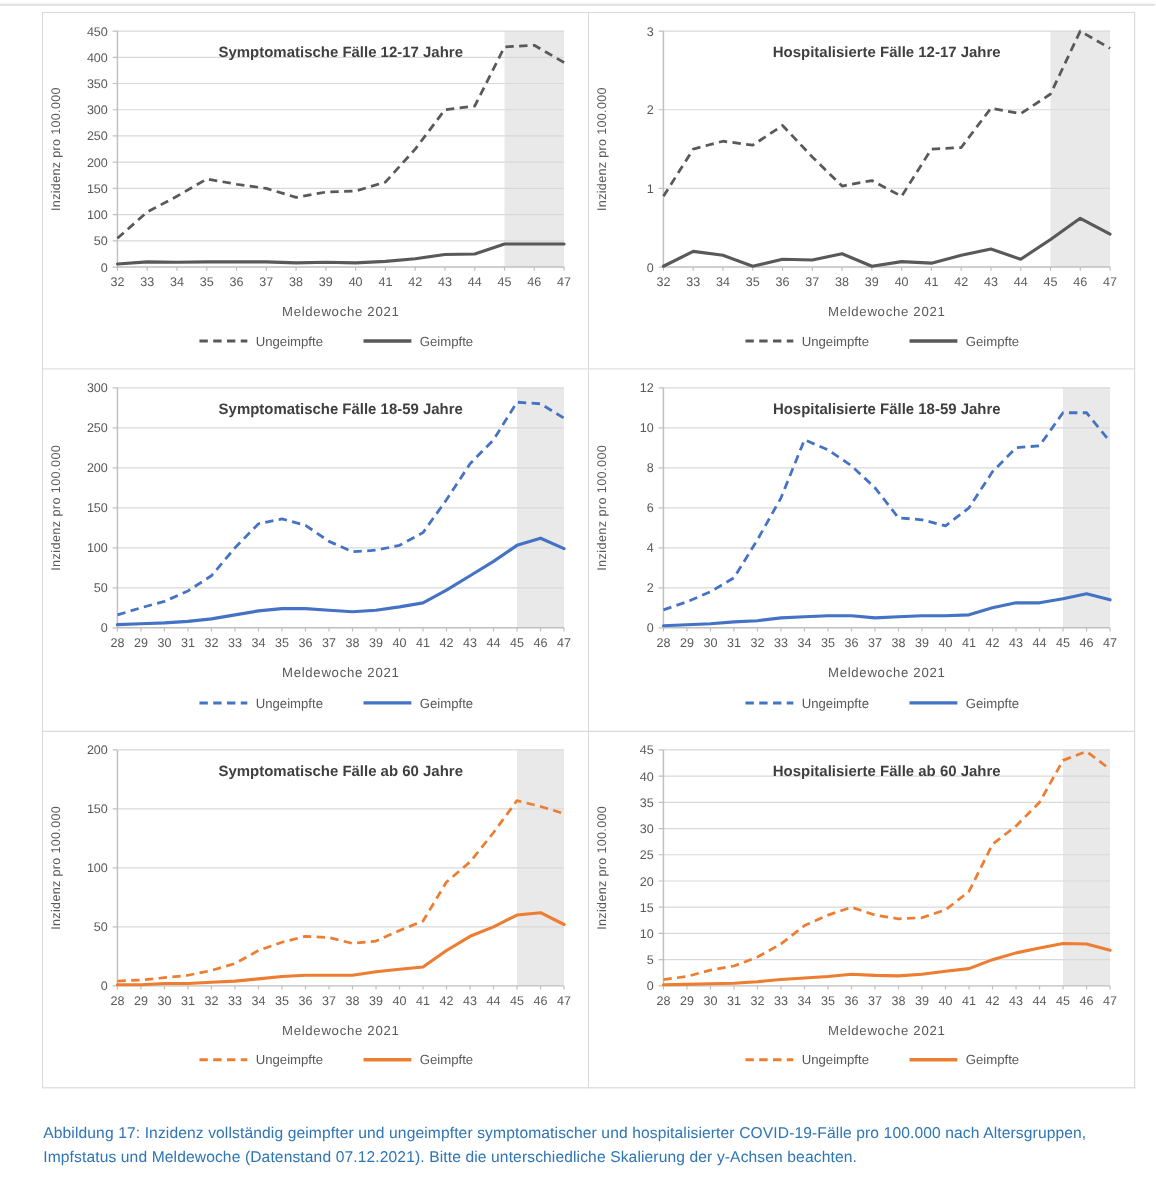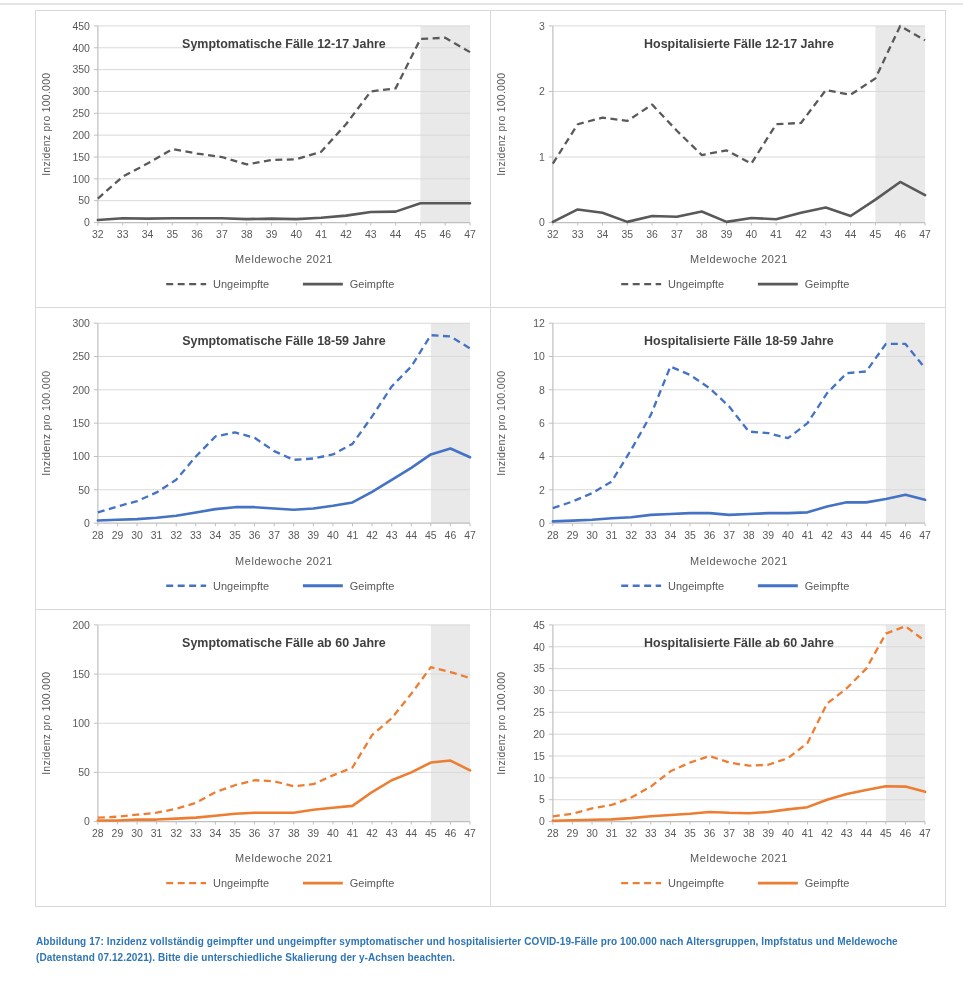--- a/index.html
+++ b/index.html
@@ -26,22 +26,22 @@
   .panel{
     border-right:1px solid #D9D9D9;
     border-bottom:1px solid #D9D9D9;
     background:#fff;
     box-sizing:border-box;
   }
   .panel svg{display:block;width:100%;height:100%;}
   .caption{
     margin:27px 18px 0 36px;
     width:908px;
-    font-size:10px;
-    font-weight:bold;
+    font-size:13px;
+    font-weight:normal;
     line-height:1.55;
     letter-spacing:0.1px;
   }
 </style>
 </head>
 <body>
 
 <div class="page">
   <div class="top-rule"></div>
   <div class="grid" id="charts">

